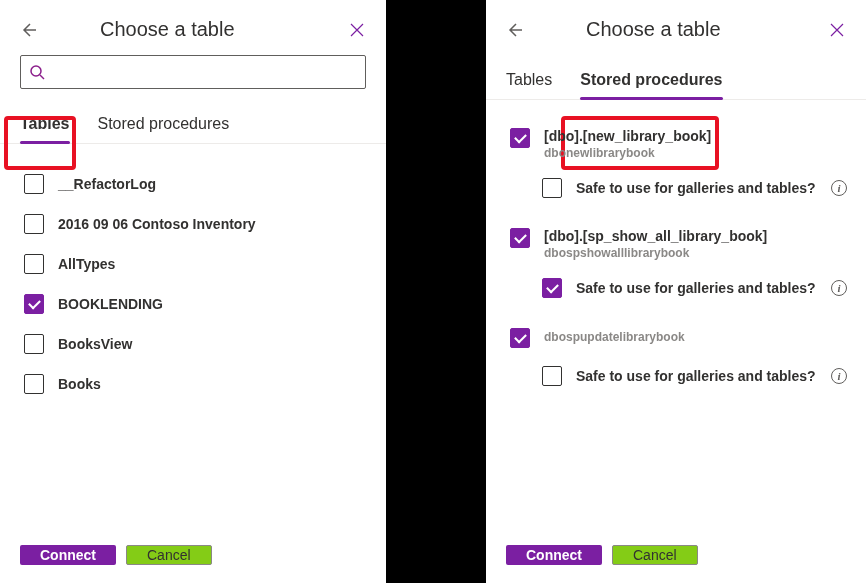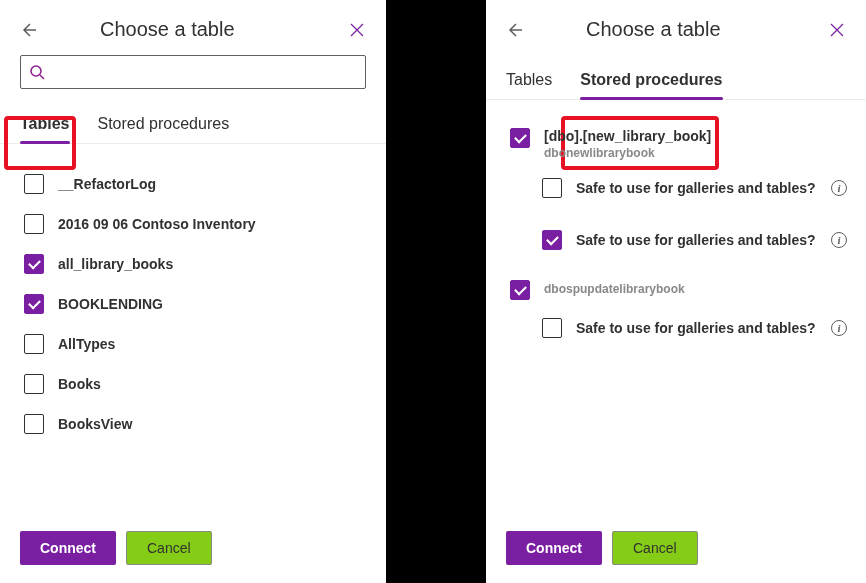--- a/index.html
+++ b/index.html
@@ -130,21 +130,21 @@
   }
   .proc-group { margin-bottom: 12px; }
 
   .footer {
     display: flex;
     padding: 12px 20px 18px 20px;
     gap: 10px;
     border-top: 0 solid transparent;
   }
   .btn {
-    height: 34px;
+    height: 20px;
     padding: 0 20px;
     font-size: 14px;
     font-family: inherit;
     border-radius: 2px;
     cursor: pointer;
   }
   .btn.primary {
     background: #7b1fa2;
     color: #fff;
     border: none;
@@ -192,38 +192,34 @@
   <div class="list" id="left-list">
       <div class="row">
         <div class="chk"></div>
         <div class="row-label">__RefactorLog</div>
       </div>
       <div class="row">
         <div class="chk"></div>
         <div class="row-label">2016 09 06 Contoso Inventory</div>
       </div>
       <div class="row">
-        <div class="chk checked"></div>
-        <div class="row-label">all_library_books</div>
+        <div class="chk"></div>
+        <div class="row-label">AllTypes</div>
       </div>
       <div class="row">
         <div class="chk checked"></div>
         <div class="row-label">BOOKLENDING</div>
       </div>
       <div class="row">
         <div class="chk"></div>
-        <div class="row-label">AllTypes</div>
+        <div class="row-label">BooksView</div>
       </div>
       <div class="row">
         <div class="chk"></div>
         <div class="row-label">Books</div>
-      </div>
-      <div class="row">
-        <div class="chk"></div>
-        <div class="row-label">BooksView</div>
       </div>
     </div>
 
   <div class="footer">
     <button class="btn primary">Connect</button>
     <button class="btn secondary">Cancel</button>
   </div>
 </div>
 
 <div class="gap"></div>
@@ -259,20 +255,27 @@
             <div class="row-sub">dbonewlibrarybook</div>
           </div>
         </div>
         <div class="row indent">
           <div class="chk"></div>
           <div class="row-label">Safe to use for galleries and tables?</div>
           <div class="info">i</div>
         </div>
       </div>
       <div class="proc-group">
+        <div class="proc-row">
+          <div class="chk checked"></div>
+          <div class="proc-text">
+            <div class="row-label">[dbo].[sp_show_all_library_book]</div>
+            <div class="row-sub">dbospshowalllibrarybook</div>
+          </div>
+        </div>
         <div class="row indent">
           <div class="chk checked"></div>
           <div class="row-label">Safe to use for galleries and tables?</div>
           <div class="info">i</div>
         </div>
       </div>
       <div class="proc-group">
         <div class="proc-row">
           <div class="chk checked"></div>
           <div class="proc-text">

